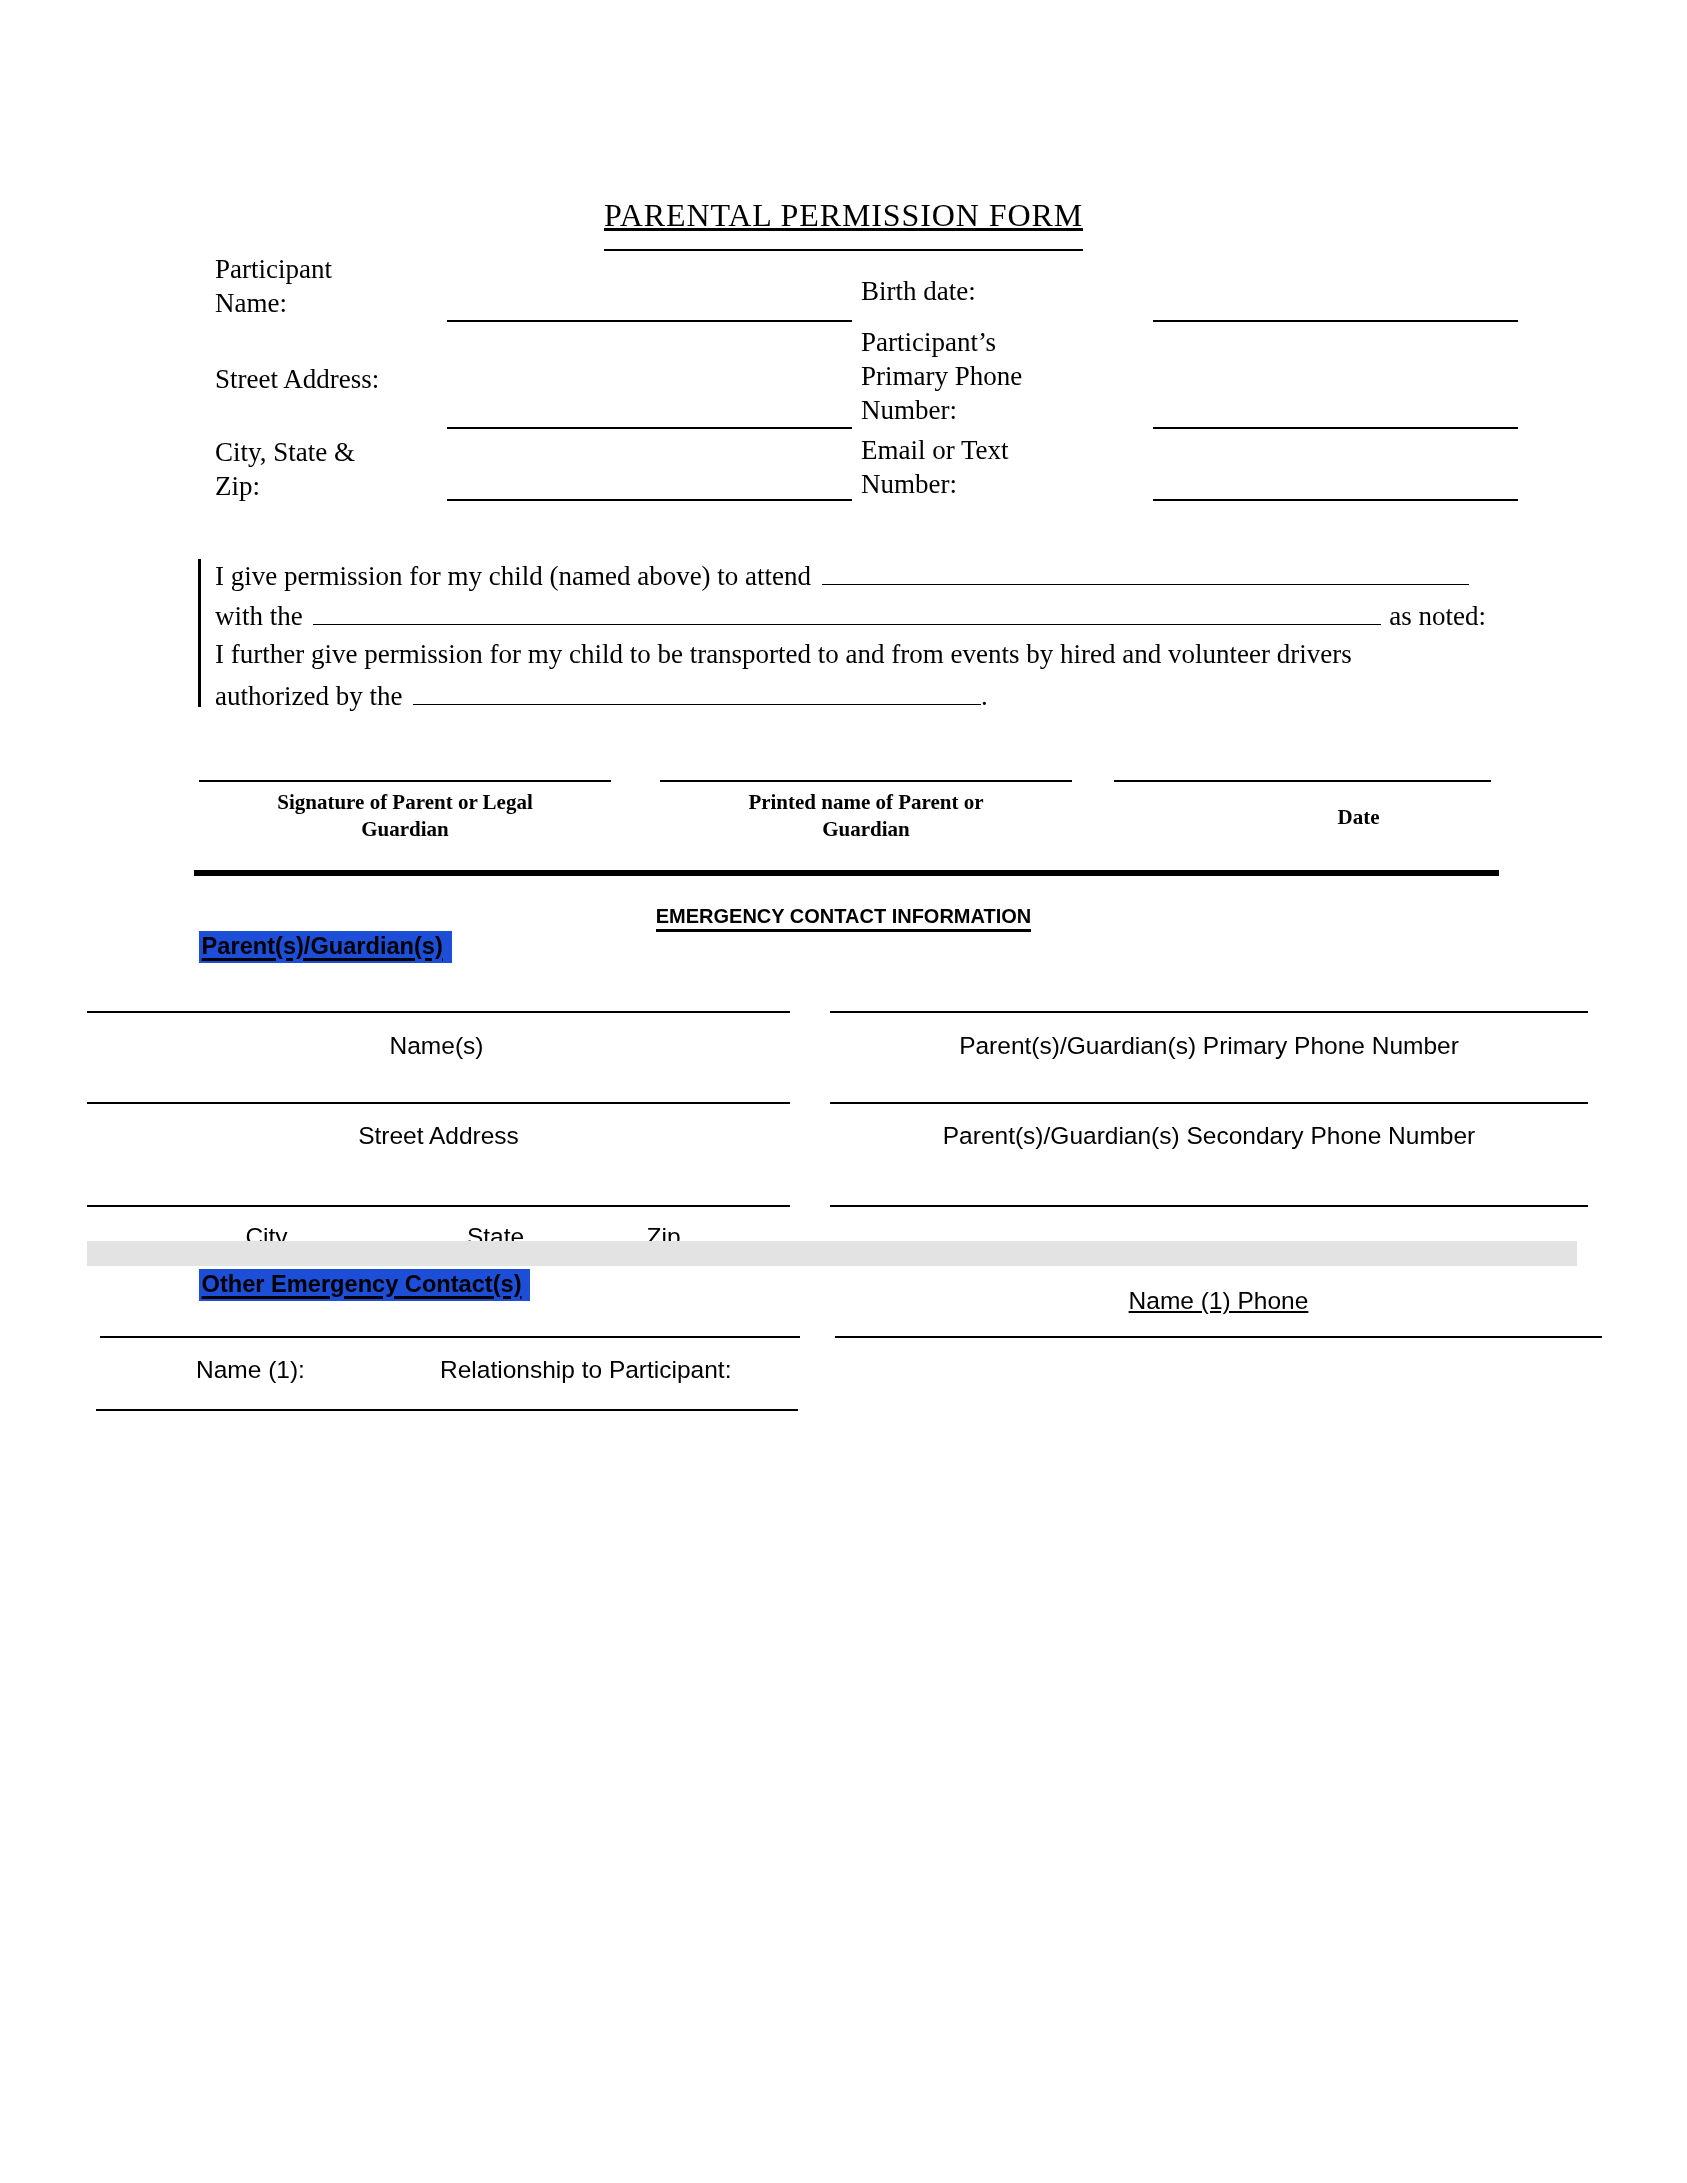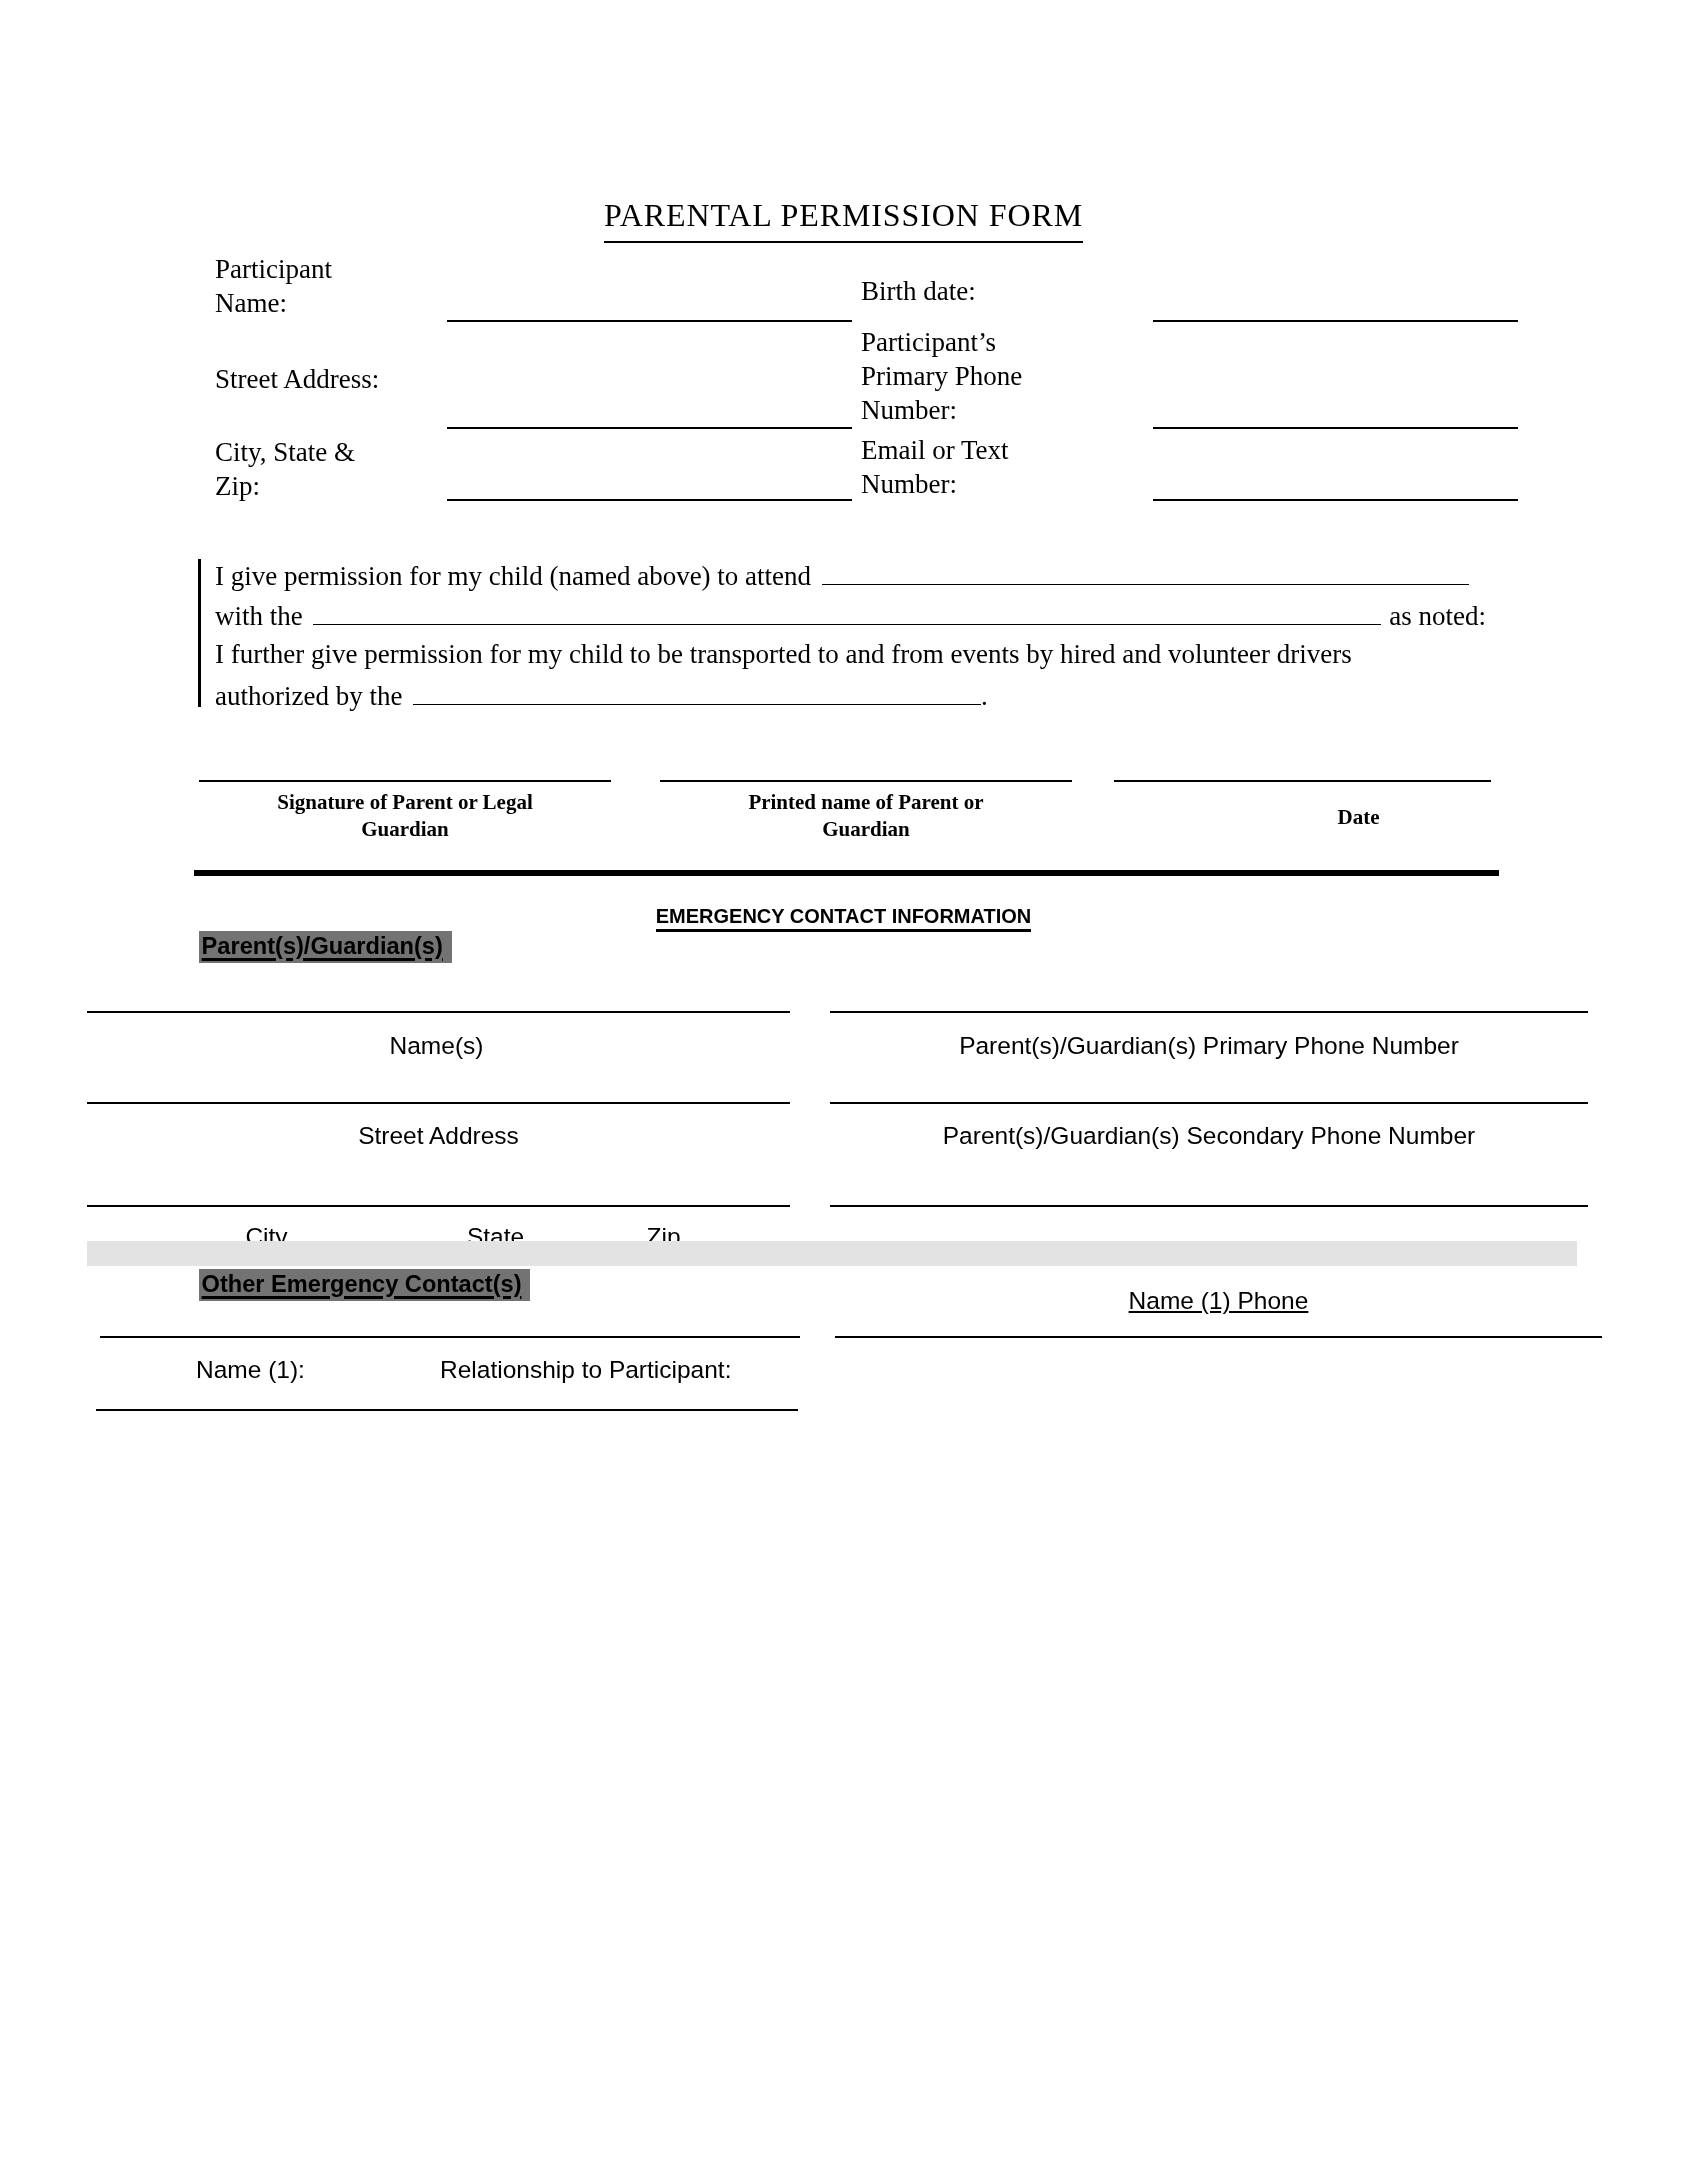--- a/index.html
+++ b/index.html
@@ -7,21 +7,21 @@
     position:relative;
     width:1687px; height:2184px;
     margin:0 auto;
     background:#ffffff;
     color:#000;
     overflow:hidden;
   }
   
   .serif { font-family:"Liberation Serif","DejaVu Serif",serif; }
   .title-wrap { position:absolute; left:0; top:197px; width:1687px; text-align:center; }
-  .title-text { font-size:32px; letter-spacing:0.9px; border-bottom:2.6px solid #000; padding-bottom:8px; }
+  .title-text { font-size:32px; letter-spacing:0.9px; border-bottom:2.6px solid #000; padding-bottom:16px;text-decoration:underline; }
   .flabel { position:absolute; font-size:27px; line-height:34px; }
   .blank { position:absolute; height:0; border-top:2.6px solid #000; }
 
   
   .change-bar { position:absolute; left:198px; top:559px; width:2.6px; height:148px; background:#000; }
   .pline { position:absolute; left:215px; width:1271px; display:flex; align-items:baseline;
            font-size:27px; line-height:40px; white-space:nowrap; }
   .fill { border-bottom:1.7px solid #000; height:30px; }
   .fill.grow { flex:1 1 auto; }
 
@@ -29,21 +29,21 @@
   .sig-line { position:absolute; height:0; border-top:2.6px solid #000; }
   .sig-label { position:absolute; text-align:center; font-weight:bold; font-size:21px; line-height:27px; }
   .sig-label .inner { display:inline-block; }
 
   .thick-rule { position:absolute; left:194px; top:870px; width:1305px; height:6.1px; background:#000; }
 
   
   .sans { font-family:"Liberation Sans","DejaVu Sans",sans-serif; }
   .em-heading-wrap { position:absolute; left:0; top:905px; width:1687px; text-align:center; }
   .em-heading-text { font-weight:bold; font-size:20px; border-bottom:3.5px solid #000; padding-bottom:1.7px; }
-  .hl-heading { position:absolute; font-weight:bold; font-size:23.6px; background:#737373;
+  .hl-heading { position:absolute; font-weight:bold; font-size:23.6px; background:#1d4ed8;
                 text-decoration:underline; text-decoration-thickness:2.6px; text-underline-offset:4.4px;
                 padding:1.7px 8.7px 3.5px 2.6px; }
   .row-label { position:absolute; font-size:24.5px; line-height:30px; text-align:center; }
   .row-label.left-align { text-align:left; }
   .band { position:absolute; left:87px; top:1241px; width:1490px; height:25px; background:#e3e3e3; }
 </style>
 </head>
 <body>
 
 <div class="page serif">

